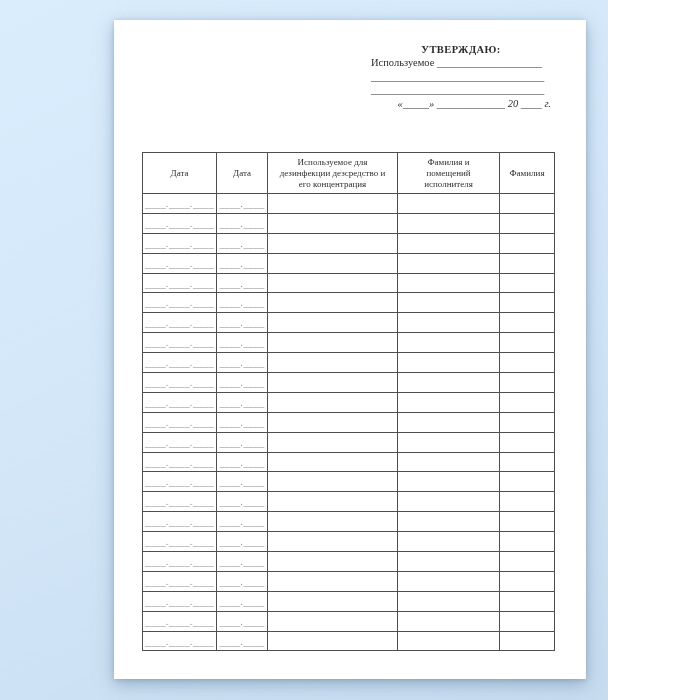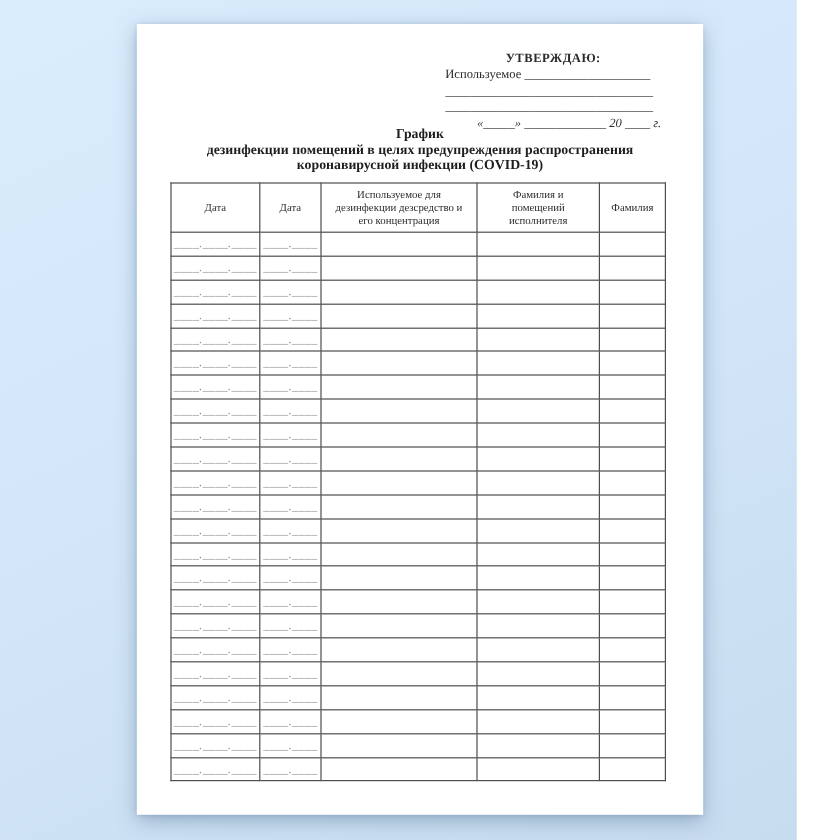--- a/index.html
+++ b/index.html
@@ -2,21 +2,21 @@
 <html><head>
 <meta charset="utf-8">
 <style>
   html, body { margin: 0; padding: 0; }
   body {
     width: 700px; height: 700px;
     font-family: "Liberation Serif", "DejaVu Serif", serif;
   }
   .stage {
     position: relative;
-    width: 664px; height: 700px;
+    width: 608px; height: 700px;
     background: linear-gradient(155deg, #daedfd 0%, #d3e7f9 45%, #c8dcf0 100%);
     overflow: hidden;
   }
   .paper {
     position: absolute;
     left: 114px; top: 20px;
     width: 472px; height: 659px;
     background: #ffffff;
     box-shadow: 0 5px 16px rgba(96,126,156,0.50), 0 1px 4px rgba(96,126,156,0.35);
   }
@@ -89,25 +89,20 @@
   <div class="paper">
 
     <div class="approve-block">
       <div class="approve-label">УТВЕРЖДАЮ:</div>
       <div class="line">Используемое ____________________</div>
       <div class="line">_________________________________</div>
       <div class="line">_________________________________</div>
       <div class="line date-line">«_____» _____________ 20 ____ г.</div>
     </div>
 
-    <div class="doc-title">
-      <div>График</div>
-      <div>дезинфекции помещений в целях предупреждения распространения</div>
-      <div>коронавирусной инфекции (COVID-19)</div>
-    </div>
 
     <table class="schedule">
       <colgroup>
         <col class="c-date">
           <col class="c-time">
           <col class="c-dis">
           <col class="c-exec">
           <col class="c-sign">
       </colgroup>
       <thead>

